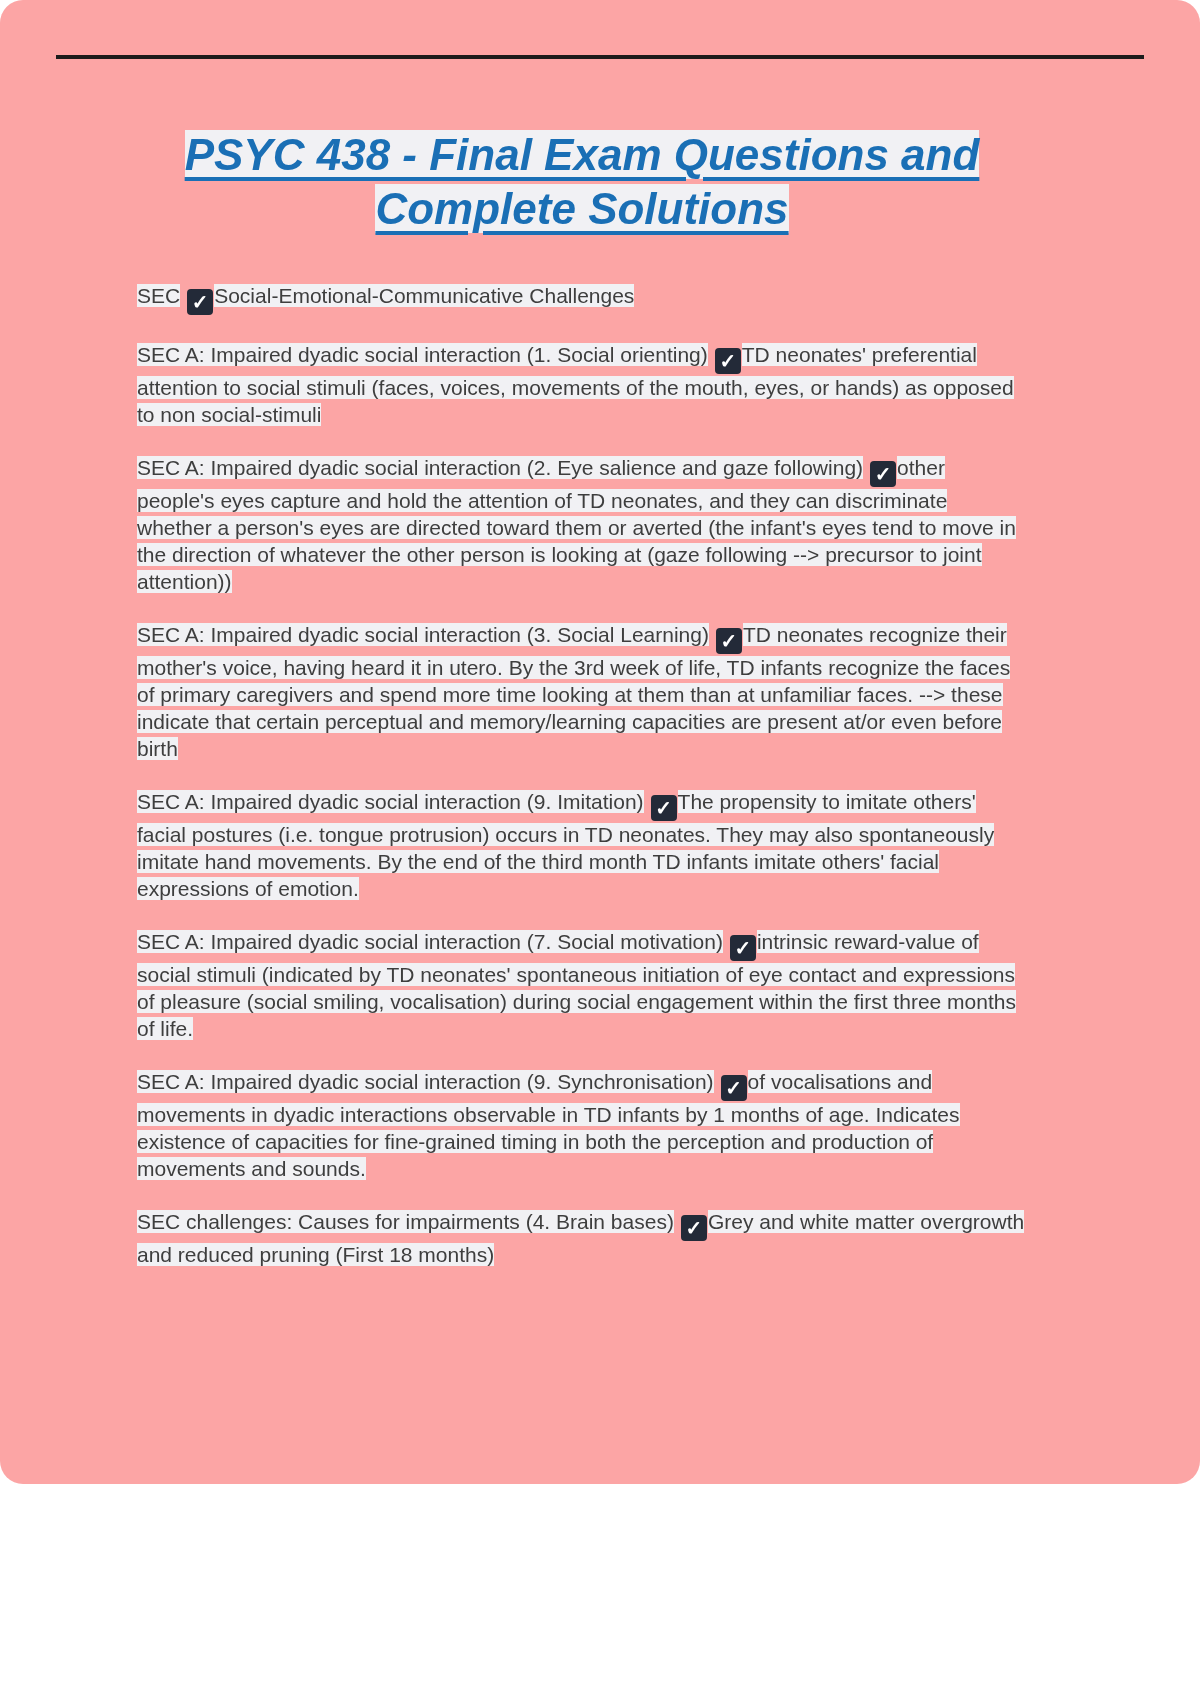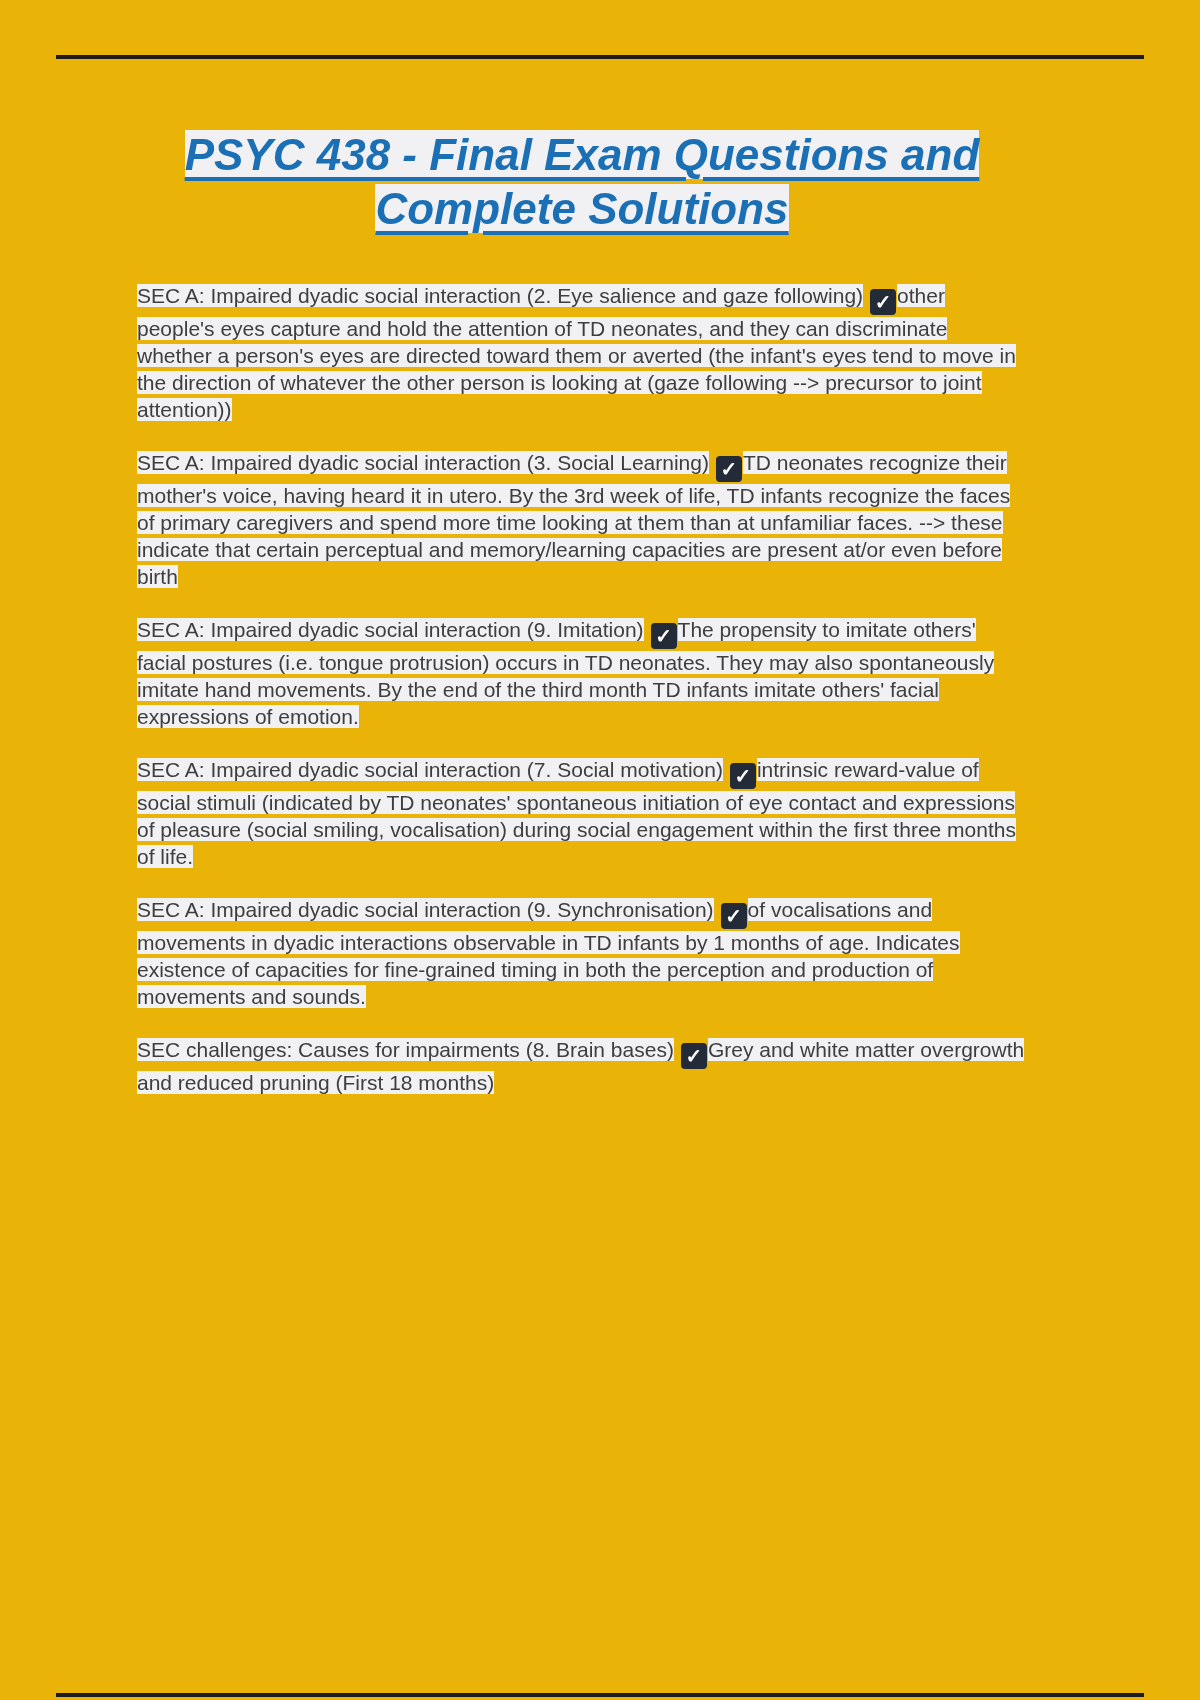--- a/index.html
+++ b/index.html
@@ -3,24 +3,25 @@
 <meta charset="utf-8">
 <style>
   html, body {
     margin: 0;
     padding: 0;
     background: #ffffff;
   }
   .page {
     position: relative;
     width: 1200px;
-    height: 1700px;
-    background: #eab308;
+    height: 1484px;
+    background: #fca5a5;
     overflow: hidden;
     font-family: "Liberation Sans", sans-serif;
+    border-radius: 23px;
   }
   .rule {
     position: absolute;
     left: 56px;
     width: 1088px;
     height: 4px;
     background: #1c1c1c;
   }
   .rule.top { top: 55px; }
   .rule.bottom { top: 1693px; }
@@ -76,23 +77,25 @@
 </head>
 <body>
 
 <div class="page">
   <div class="rule top"></div>
 
   <div class="content">
     <h1 class="doc-title"><span class="title-text">PSYC 438 - Final Exam Questions and Complete Solutions</span></h1>
 
     <div class="qa-list" id="qa-list">
+        <p class="para"><span class="hl">SEC</span><span class="checkbox">✓</span><span class="hl">Social-Emotional-Communicative Challenges</span></p>
+        <p class="para"><span class="hl">SEC A: Impaired dyadic social interaction (1. Social orienting)</span><span class="checkbox">✓</span><span class="hl">TD neonates' preferential attention to social stimuli (faces, voices, movements of the mouth, eyes, or hands) as opposed to non social-stimuli</span></p>
         <p class="para"><span class="hl">SEC A: Impaired dyadic social interaction (2. Eye salience and gaze following)</span><span class="checkbox">✓</span><span class="hl">other people's eyes capture and hold the attention of TD neonates, and they can discriminate whether a person's eyes are directed toward them or averted (the infant's eyes tend to move in the direction of whatever the other person is looking at (gaze following --&gt; precursor to joint attention))</span></p>
         <p class="para"><span class="hl">SEC A: Impaired dyadic social interaction (3. Social Learning)</span><span class="checkbox">✓</span><span class="hl">TD neonates recognize their mother's voice, having heard it in utero. By the 3rd week of life, TD infants recognize the faces of primary caregivers and spend more time looking at them than at unfamiliar faces. --&gt; these indicate that certain perceptual and memory/learning capacities are present at/or even before birth</span></p>
         <p class="para"><span class="hl">SEC A: Impaired dyadic social interaction (9. Imitation)</span><span class="checkbox">✓</span><span class="hl">The propensity to imitate others' facial postures (i.e. tongue protrusion) occurs in TD neonates. They may also spontaneously imitate hand movements. By the end of the third month TD infants imitate others' facial expressions of emotion.</span></p>
         <p class="para"><span class="hl">SEC A: Impaired dyadic social interaction (7. Social motivation)</span><span class="checkbox">✓</span><span class="hl">intrinsic reward-value of social stimuli (indicated by TD neonates' spontaneous initiation of eye contact and expressions of pleasure (social smiling, vocalisation) during social engagement within the first three months of life.</span></p>
         <p class="para"><span class="hl">SEC A: Impaired dyadic social interaction (9. Synchronisation)</span><span class="checkbox">✓</span><span class="hl">of vocalisations and movements in dyadic interactions observable in TD infants by 1 months of age. Indicates existence of capacities for fine-grained timing in both the perception and production of movements and sounds.</span></p>
-        <p class="para"><span class="hl">SEC challenges: Causes for impairments (8. Brain bases)</span><span class="checkbox">✓</span><span class="hl">Grey and white matter overgrowth and reduced pruning (First 18 months)</span></p>
+        <p class="para"><span class="hl">SEC challenges: Causes for impairments (4. Brain bases)</span><span class="checkbox">✓</span><span class="hl">Grey and white matter overgrowth and reduced pruning (First 18 months)</span></p>
       </div>
   </div>
 
   <div class="rule bottom"></div>
 </div>
 
 </body></html>

